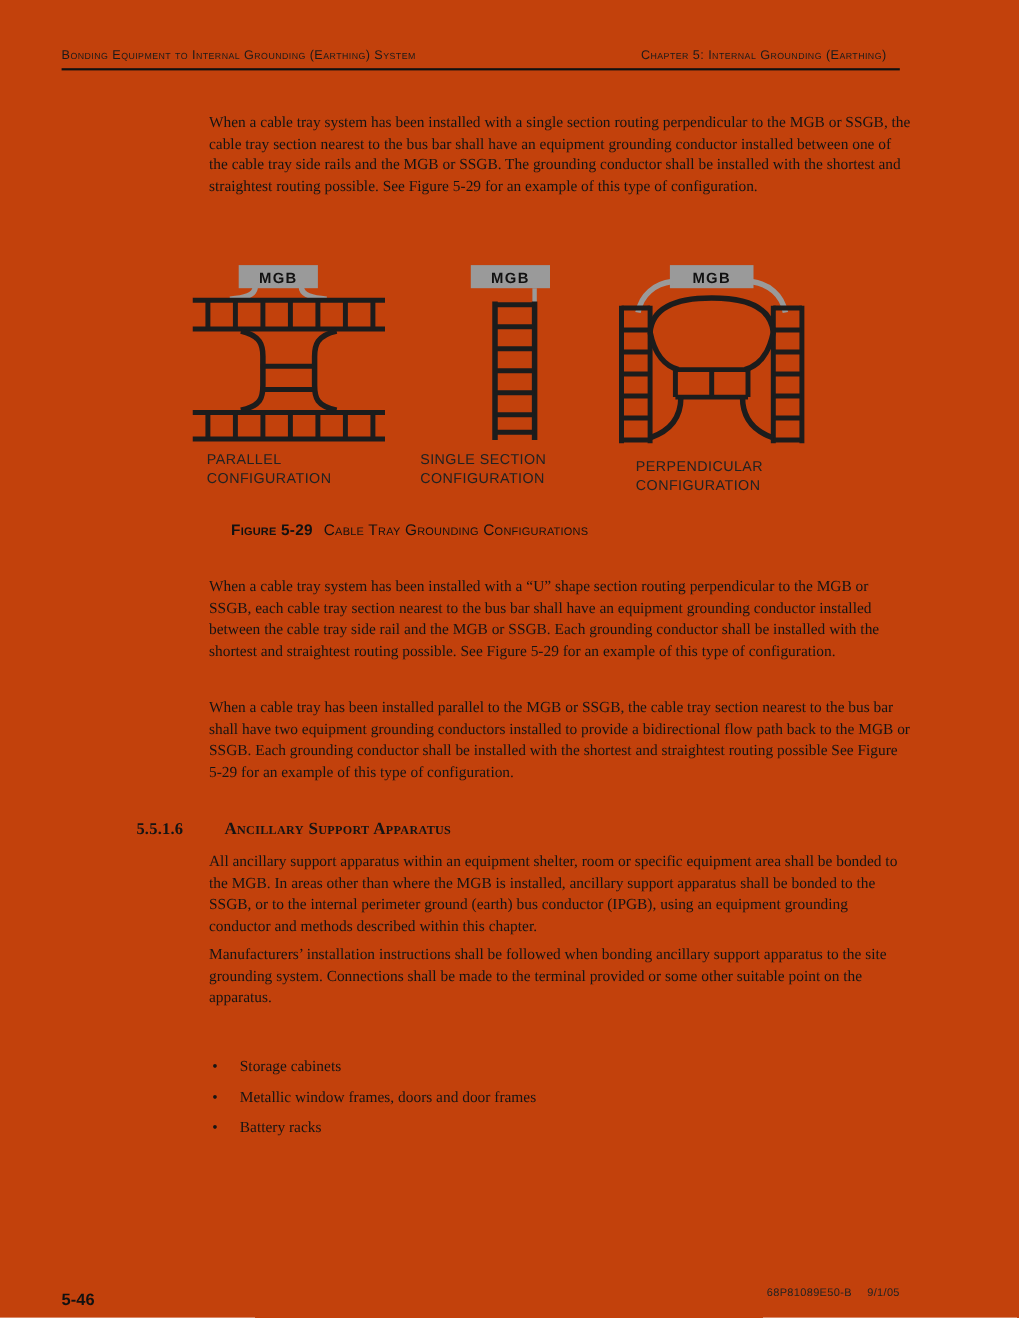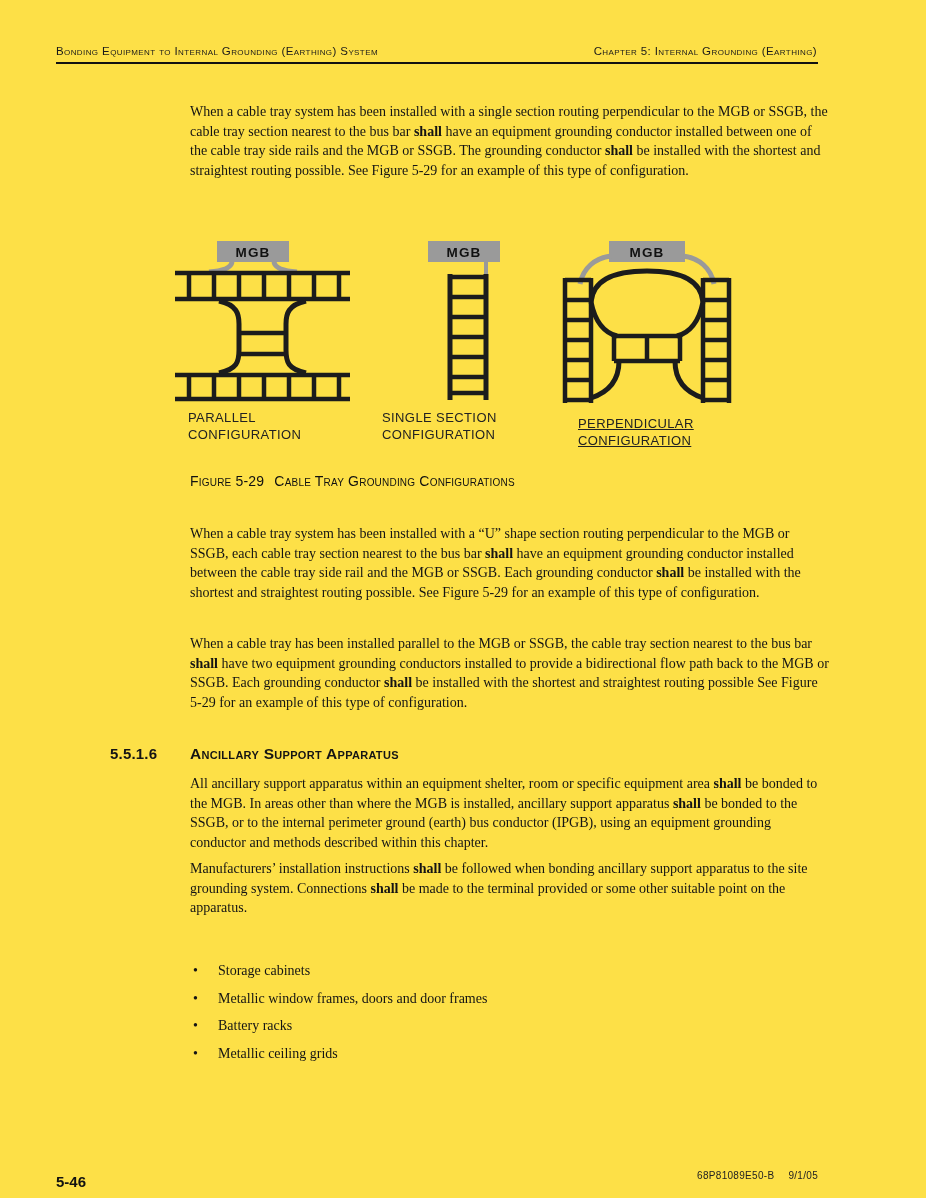--- a/index.html
+++ b/index.html
@@ -1,66 +1,66 @@
 <!DOCTYPE html>
 <html style="--mgb-gray: #9a9a9a; --diagram-black: #1c1c1c; --text-black: #141414;"><head>
 <meta charset="utf-8">
 <style>
   * { margin:0; padding:0; box-sizing:border-box; }
   html,body { background:#fff; }
   .page {
-    position:relative; width:926px; height:1198px; background:#fde047;
+    position:relative; width:926px; height:1198px; background:#c2410c;
     font-family:"Liberation Serif", serif; color:var(--text-black,#141414);
     overflow:hidden;
   }
   
   .hdr {
     position:absolute; top:45px;
     font-family:"Liberation Sans", sans-serif; font-variant:small-caps;
     font-size:11.5px; letter-spacing:.4px; color:#1a1a1a; white-space:nowrap;
   }
   .hdr-left { left:56px; }
-  .hdr-right { right:109px;padding-left:28px; }
+  .hdr-right { right:120px;padding-left:28px; }
   .hdr-rule { position:absolute; left:56px; right:108px; top:62px; height:2px; background:#111; }
   
   .para {
     position:absolute; left:190px; width:640px;
     font-size:14px; line-height:19.7px;
   }
-  .b { font-weight:bold; }
+  .b { font-weight:normal; }
   
   .fig-area { position:absolute; top:240px; left:0; width:752px; height:232px; }
   .diag { position:absolute; top:0; }
   .diag-parallel { left:175px; }
   .diag-single { left:382px; width:170px; }
   .diag-single svg { margin-left:38px; display:block; }
   .diag-perpendicular { left:557px; }
   .dlabel {
     font-family:"Liberation Sans", sans-serif; font-size:13px; line-height:17px;
     letter-spacing:.4px; color:#222; margin-top:7px; white-space:nowrap;
   }
   .diag-parallel .dlabel { margin-left:13px; }
-  .diag-perpendicular .dlabel { margin-left:21px;text-decoration:underline; }
+  .diag-perpendicular .dlabel { margin-left:21px; }
   svg { display:block; }
   svg .kstroke { stroke:var(--diagram-black,#1c1c1c); fill:none; }
   svg .gstroke { stroke:var(--mgb-gray,#9a9a9a); fill:none; }
   svg .gfill   { fill:var(--mgb-gray,#9a9a9a); }
   svg text.mgb {
     font-family:"Liberation Sans", sans-serif; font-weight:bold; font-size:13.5px;
     letter-spacing:1.2px; fill:#111; text-anchor:middle;
   }
   
   .caption {
     position:absolute; top:473px; left:190px;
     font-family:"Liberation Sans", sans-serif; font-variant:small-caps;
     font-size:14px; color:#111; letter-spacing:.2px;
   }
-  .cap-label { font-weight:normal; margin-right:10px; }
+  .cap-label { font-weight:bold; margin-right:10px;margin-left:20px; }
   
-  .sec-head { position:absolute; top:745px; left:110px; font-family:Liberation Sans, sans-serif; font-weight:bold; white-space:nowrap; }
+  .sec-head { position:absolute; top:745px; left:124px; font-family:Liberation Serif, serif; font-weight:bold; white-space:nowrap; }
   .sec-num { display:inline-block; width:80px; font-size:15px; letter-spacing:.2px; }
   .sec-title { font-size:15.5px; font-variant:small-caps; letter-spacing:.3px; }
   
   .blist { position:absolute; top:961px; left:190px; width:640px; list-style:none; }
   .blist li { position:relative; padding-left:28px; margin-bottom:8px; font-size:14px; line-height:19.7px; }
   .blist li::before { content:"\2022"; position:absolute; left:3px; top:0; }
   
   .footer-left {
     position:absolute; left:56px; top:1173px;
     font-family:"Liberation Sans", sans-serif; font-weight:bold; font-size:15px; color:#111;
@@ -162,21 +162,20 @@
     <span class="sec-num">5.5.1.6</span><span class="sec-title">Ancillary Support Apparatus</span>
   </div>
 
   <p class="para" style="top:774px"><span>All ancillary support apparatus within an equipment shelter, room or specific equipment area </span><span class="b">shall</span><span> be bonded to the MGB. In areas other than where the MGB is installed, ancillary support apparatus </span><span class="b">shall</span><span> be bonded to the SSGB, or to the internal perimeter ground (earth) bus conductor (IPGB), using an equipment grounding conductor and methods described within this chapter.</span></p>
   <p class="para" style="top:859px"><span>Manufacturers’ installation instructions </span><span class="b">shall</span><span> be followed when bonding ancillary support apparatus to the site grounding system. Connections </span><span class="b">shall</span><span> be made to the terminal provided or some other suitable point on the apparatus.</span></p>
 
   <ul class="blist">
     <li>Storage cabinets</li>
     <li>Metallic window frames, doors and door frames</li>
     <li>Battery racks</li>
-    <li>Metallic ceiling grids</li>
   </ul>
 
   <div class="footer-left">5-46</div>
   <div class="footer-right">
     <span>68P81089E50-B</span><span class="date">9/1/05</span>
   </div>
 
 </div>
 
 </body></html>

